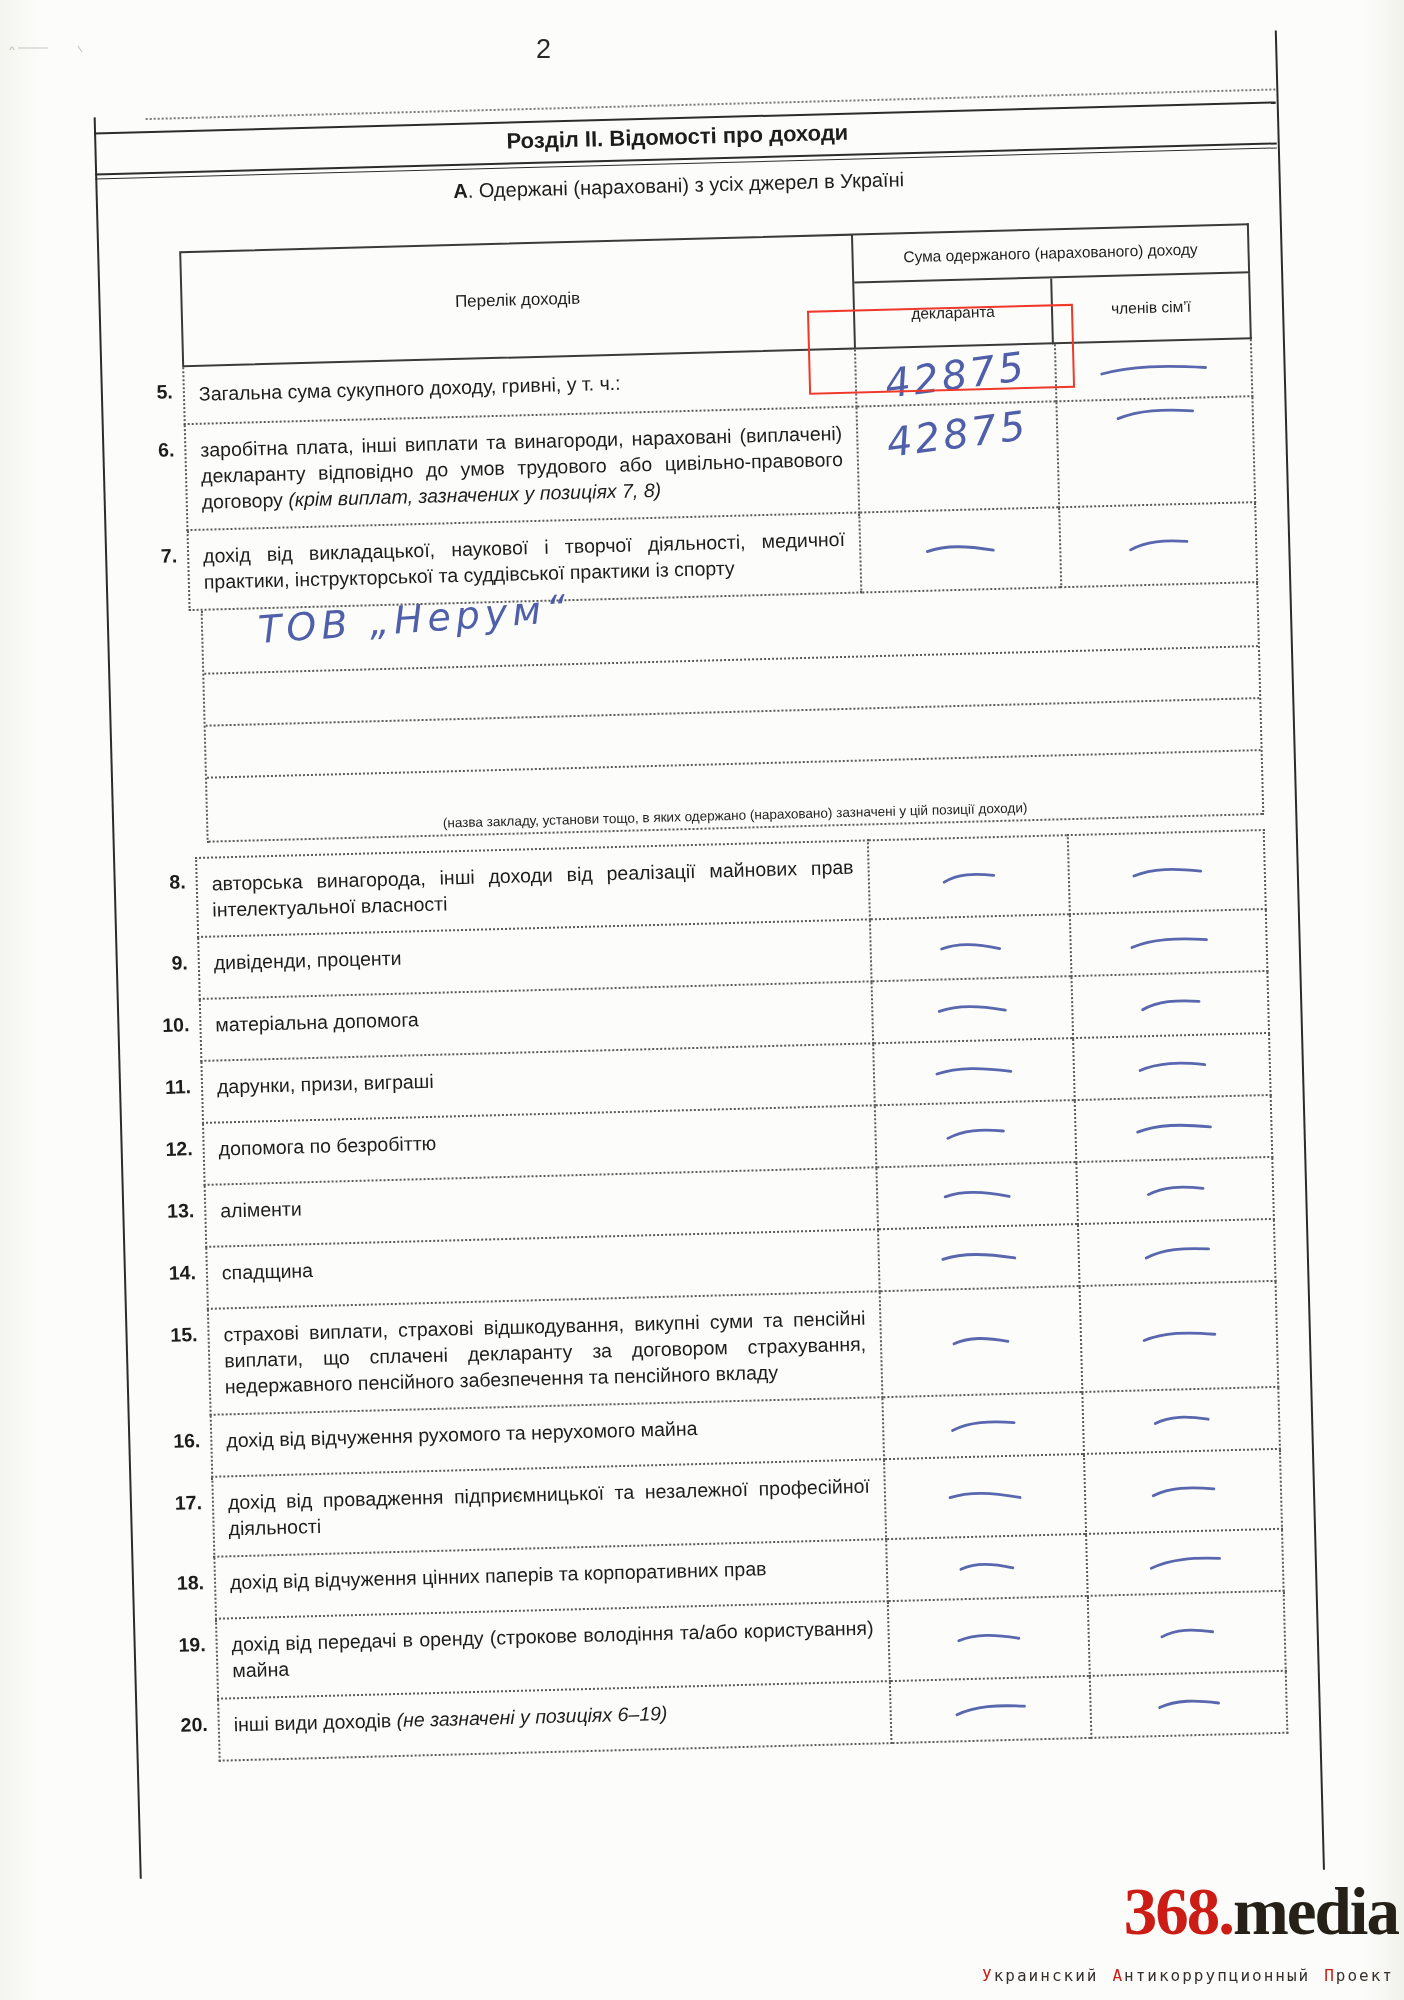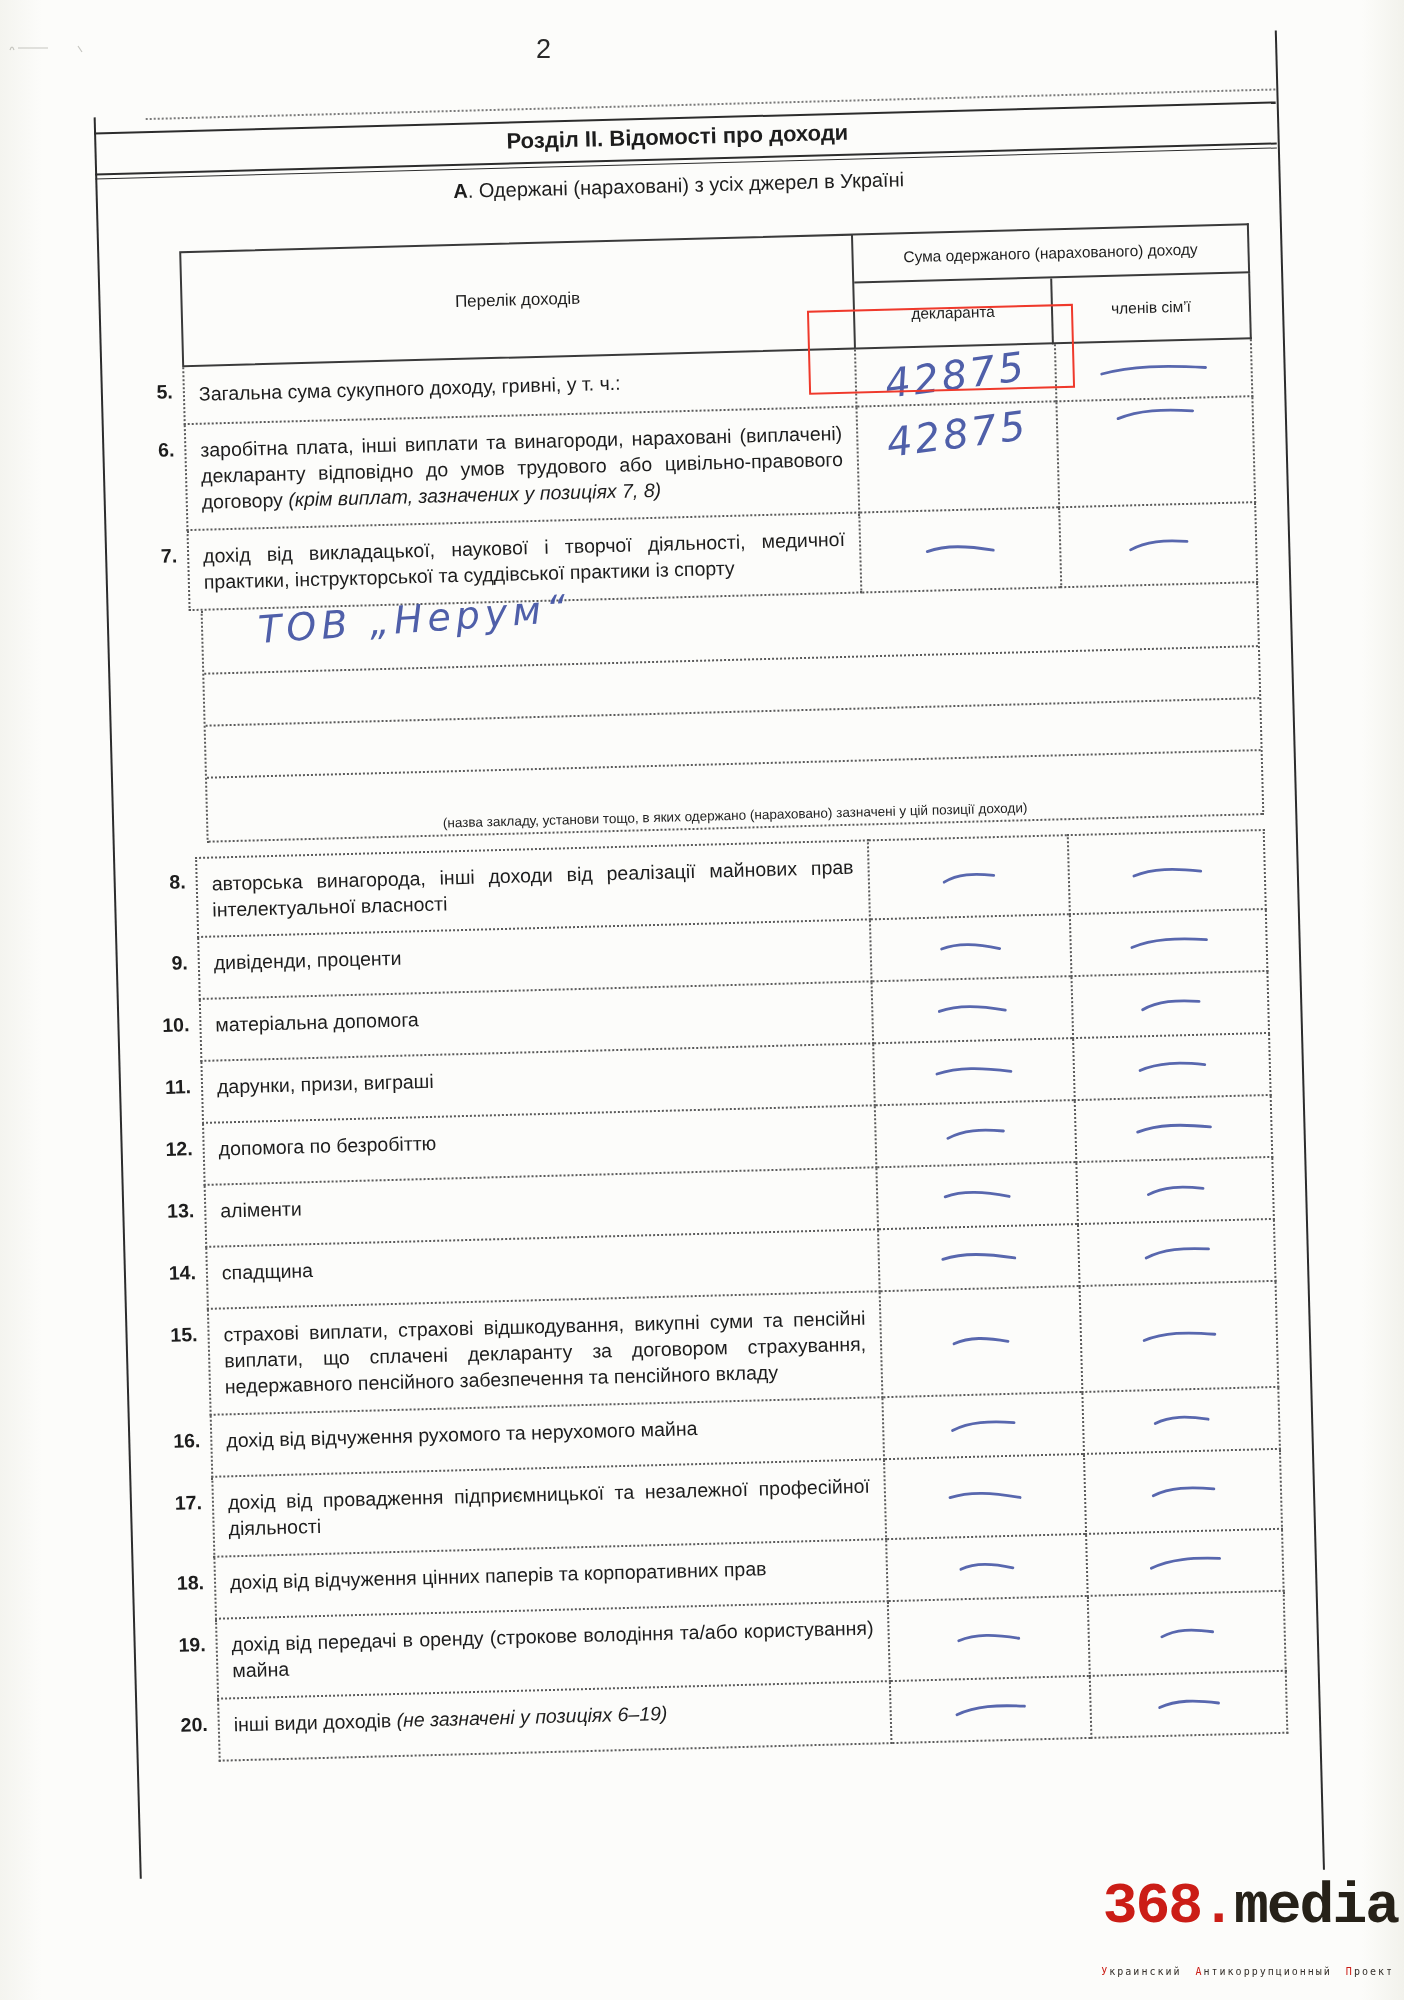--- a/index.html
+++ b/index.html
@@ -54,26 +54,26 @@
   .source{margin-left:100px;width:1058px;box-sizing:border-box;
         border-left:2px dotted #5a5a5a;border-right:2px dotted #5a5a5a;}
   .hand-line{height:62px;border-bottom:2px dotted #5a5a5a;position:relative;}
   .handwriting{position:absolute;left:55px;top:-8px;font-size:38px;font-style:italic;
         color:#4152a3;transform:rotate(-2.5deg);letter-spacing:5px;white-space:nowrap;
         font-family:"DejaVu Sans",sans-serif;opacity:.92;}
   .blank-line{height:50px;border-bottom:2px dotted #5a5a5a;}
   .caption-row{height:58px;display:flex;align-items:flex-end;justify-content:center;
         padding-bottom:4px;font-size:13.5px;border-bottom:2px dotted #5a5a5a;color:#222;}
 
-  .brand{position:absolute;right:6px;top:1878px;font-size:58px;font-weight:900;
-        letter-spacing:-2px;font-family:Liberation Mono, monospace;line-height:1;white-space:nowrap;text-align:right;}
+  .brand{position:absolute;right:6px;top:1878px;font-size:67px;font-weight:900;
+        letter-spacing:-2px;font-family:Liberation Serif, serif;line-height:1;white-space:nowrap;text-align:right;}
   .brand .red{color:#cb1d16;}
   .brand .dark{color:#262118;}
   .tagline{position:absolute;right:10px;top:1966px;font-family:"DejaVu Sans Mono",monospace;
-        font-size:10px;letter-spacing:2px;color:#35302b;white-space:nowrap;}
+        font-size:16px;letter-spacing:2px;color:#35302b;white-space:nowrap;}
   .tagline .lead{color:#cb1d16;}
   .tagline .word{margin-left:14px;}
 </style>
 </head>
 <body>
 
 <div class="page">
 
   <div class="pageno">2</div>
 

